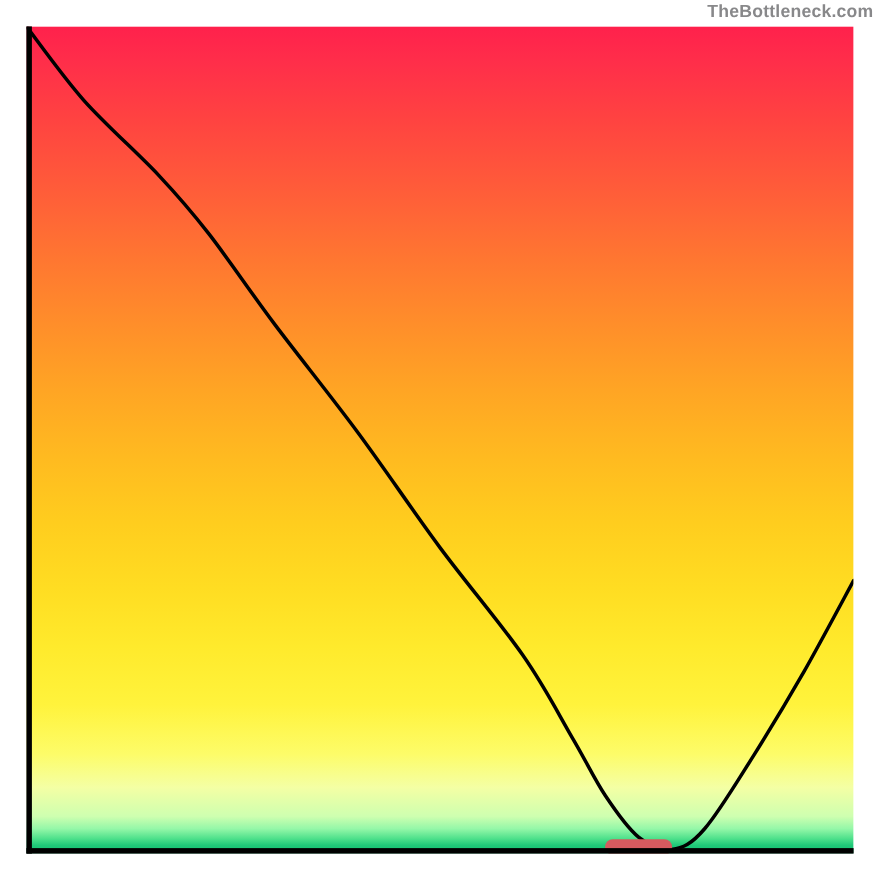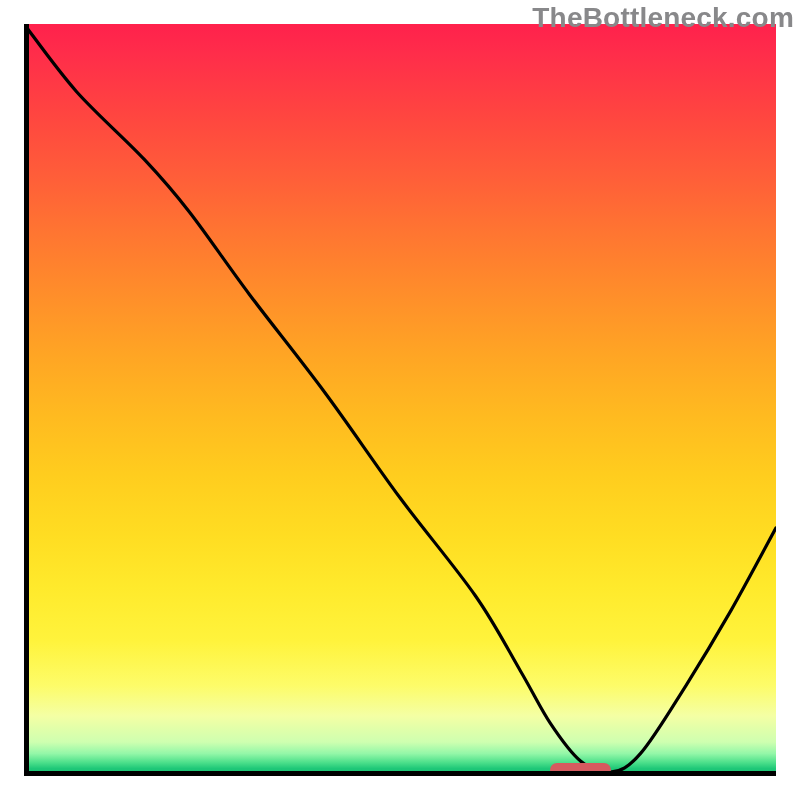--- a/index.html
+++ b/index.html
@@ -59,21 +59,21 @@
     box-sizing: border-box;
     border-left: 5px solid #000;
     border-bottom: 5px solid #000;
     pointer-events: none;
   }
   .watermark {
     position: absolute;
     top: 2px;
     right: 6px;
     font-family: Arial, Helvetica, sans-serif;
-    font-size: 28px;
+    font-size: 16px;
     font-weight: 600;
     color: #88888a;
     letter-spacing: 0.2px;
     user-select: none;
   }
   .curve-svg {
     position: absolute;
     inset: 0;
   }
   .marker {

